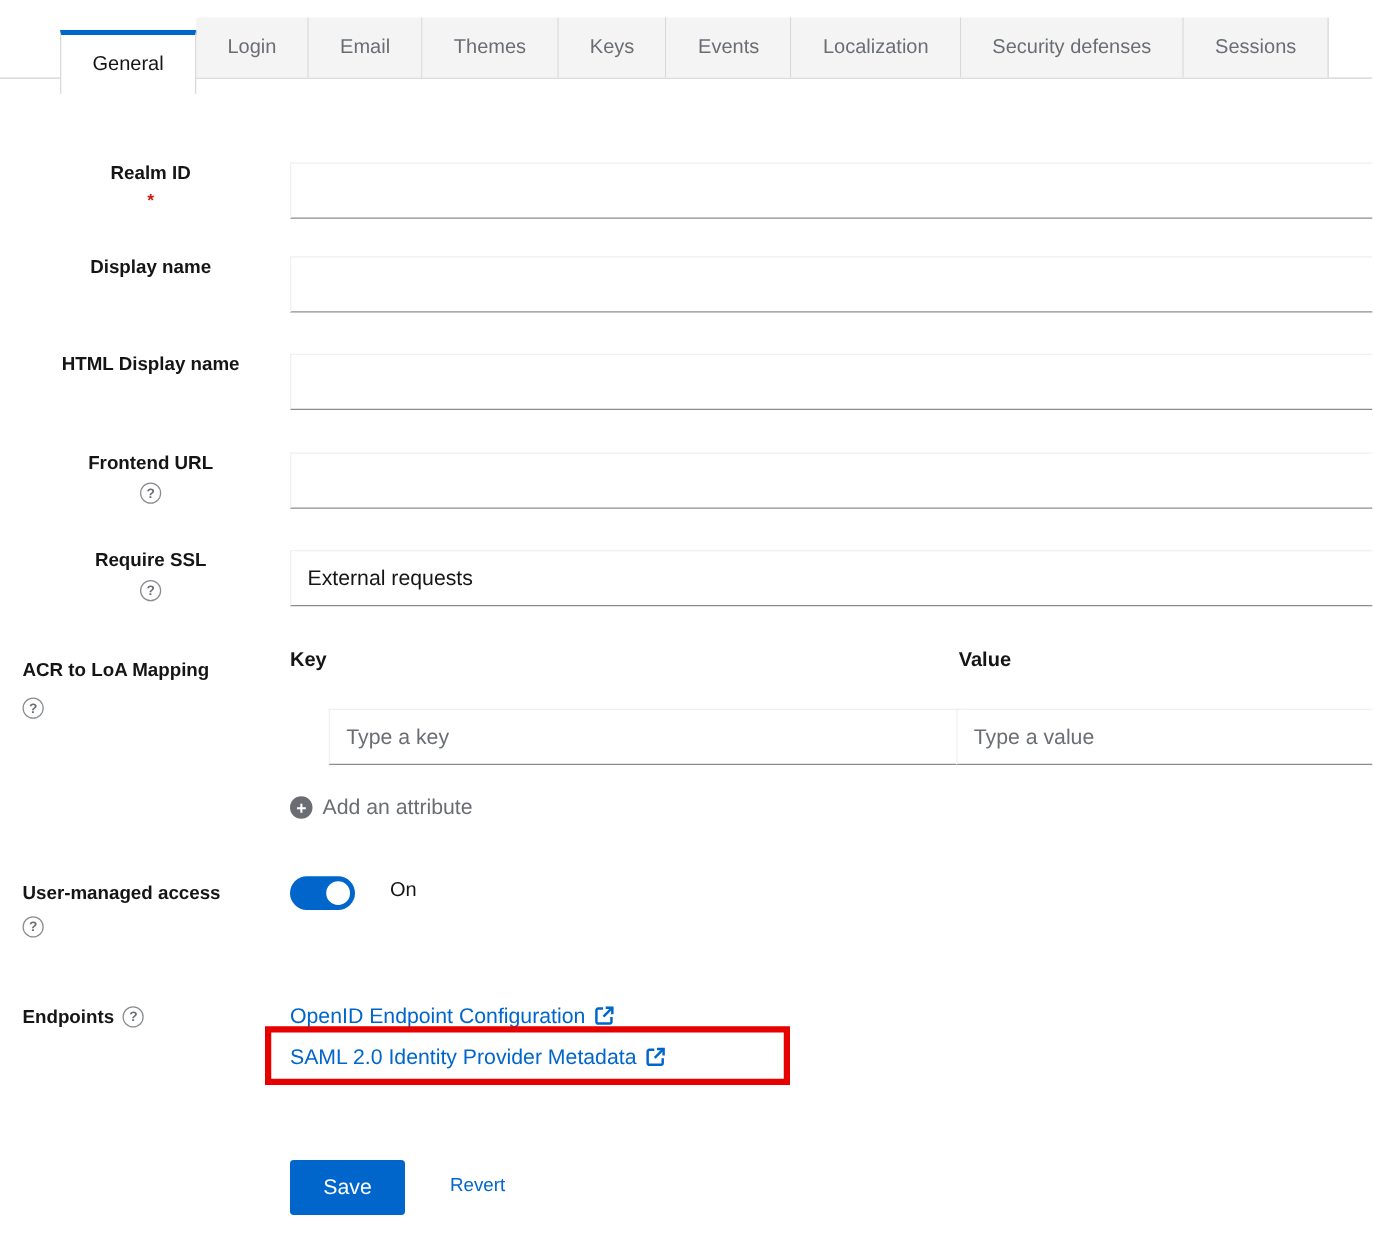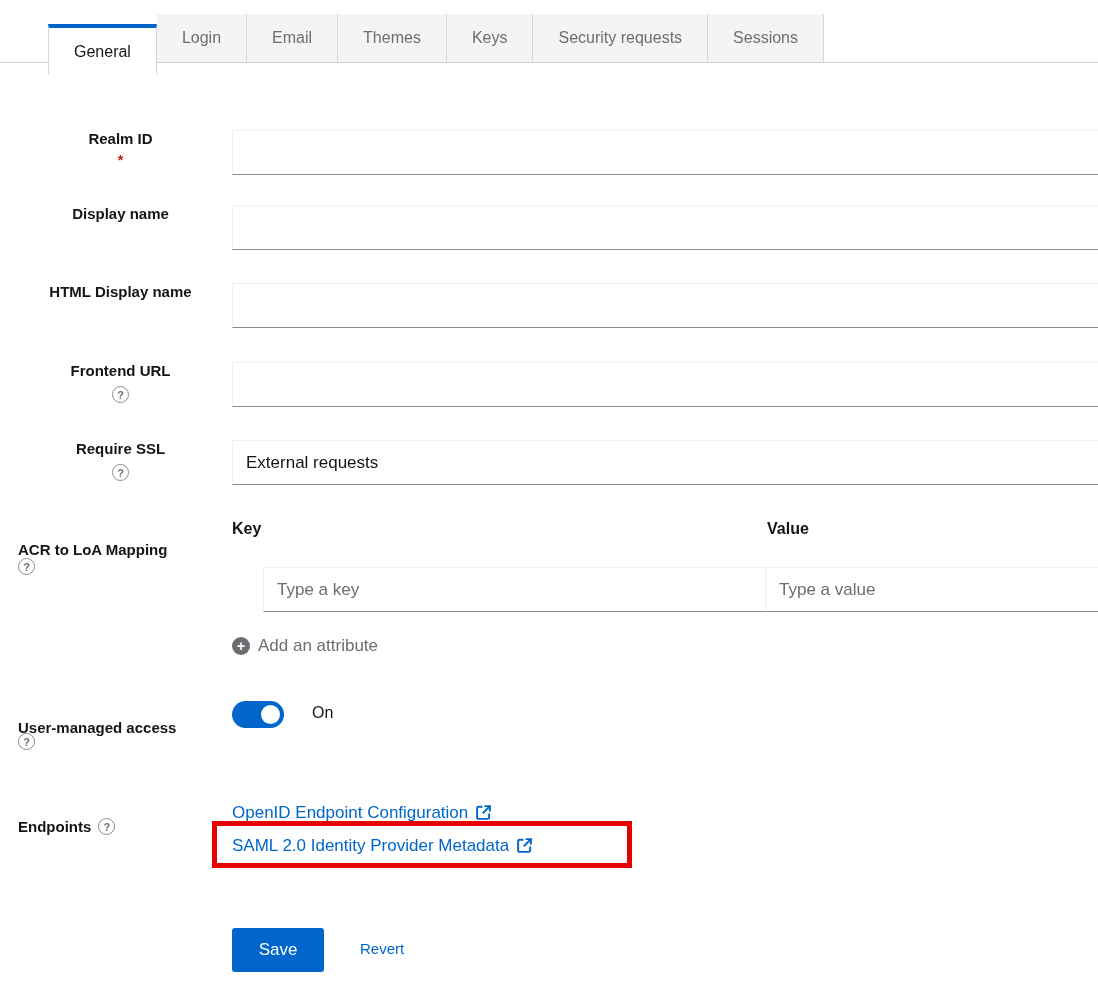--- a/index.html
+++ b/index.html
@@ -48,21 +48,21 @@
   
   .row { position:absolute; left:0; width:1098px; }
   .lbl {
     position:absolute; left:18px; top:0; height:45px; width:205px;
     display:flex; align-items:center; gap:7px;
     font-size:15px; font-weight:600; color:#151515;flex-direction:column;
   }
   .lbl-static {
     position:absolute; left:18px;
     display:flex; align-items:center; gap:7px;
-    font-size:15px; font-weight:600; color:#151515;margin-top:13px;
+    font-size:15px; font-weight:600; color:#151515;
   }
   .req { color:#c9190b; font-size:14px; font-weight:600; position:relative; top:-2px; }
   .help-icon {
     width:17px; height:17px; flex:0 0 17px;
     border:1.5px solid #8a8d90; border-radius:50%;
     display:inline-flex; align-items:center; justify-content:center;
     font-size:11px; font-weight:700; color:#6a6e73;
     cursor:pointer; background:#fff;
   }
   .help-below { position:absolute; left:18px; }
@@ -163,21 +163,27 @@
     <div class="tab">
       <span>Email</span>
     </div>
     <div class="tab">
       <span>Themes</span>
     </div>
     <div class="tab">
       <span>Keys</span>
     </div>
     <div class="tab">
-      <span>Security requests</span>
+      <span>Events</span>
+    </div>
+    <div class="tab">
+      <span>Localization</span>
+    </div>
+    <div class="tab">
+      <span>Security defenses</span>
     </div>
     <div class="tab">
       <span>Sessions</span>
     </div>
   </div>
 
   <div class="row" style="top:130px">
     <div class="lbl">
       <span>Realm ID</span>
       <span class="req">*</span>

